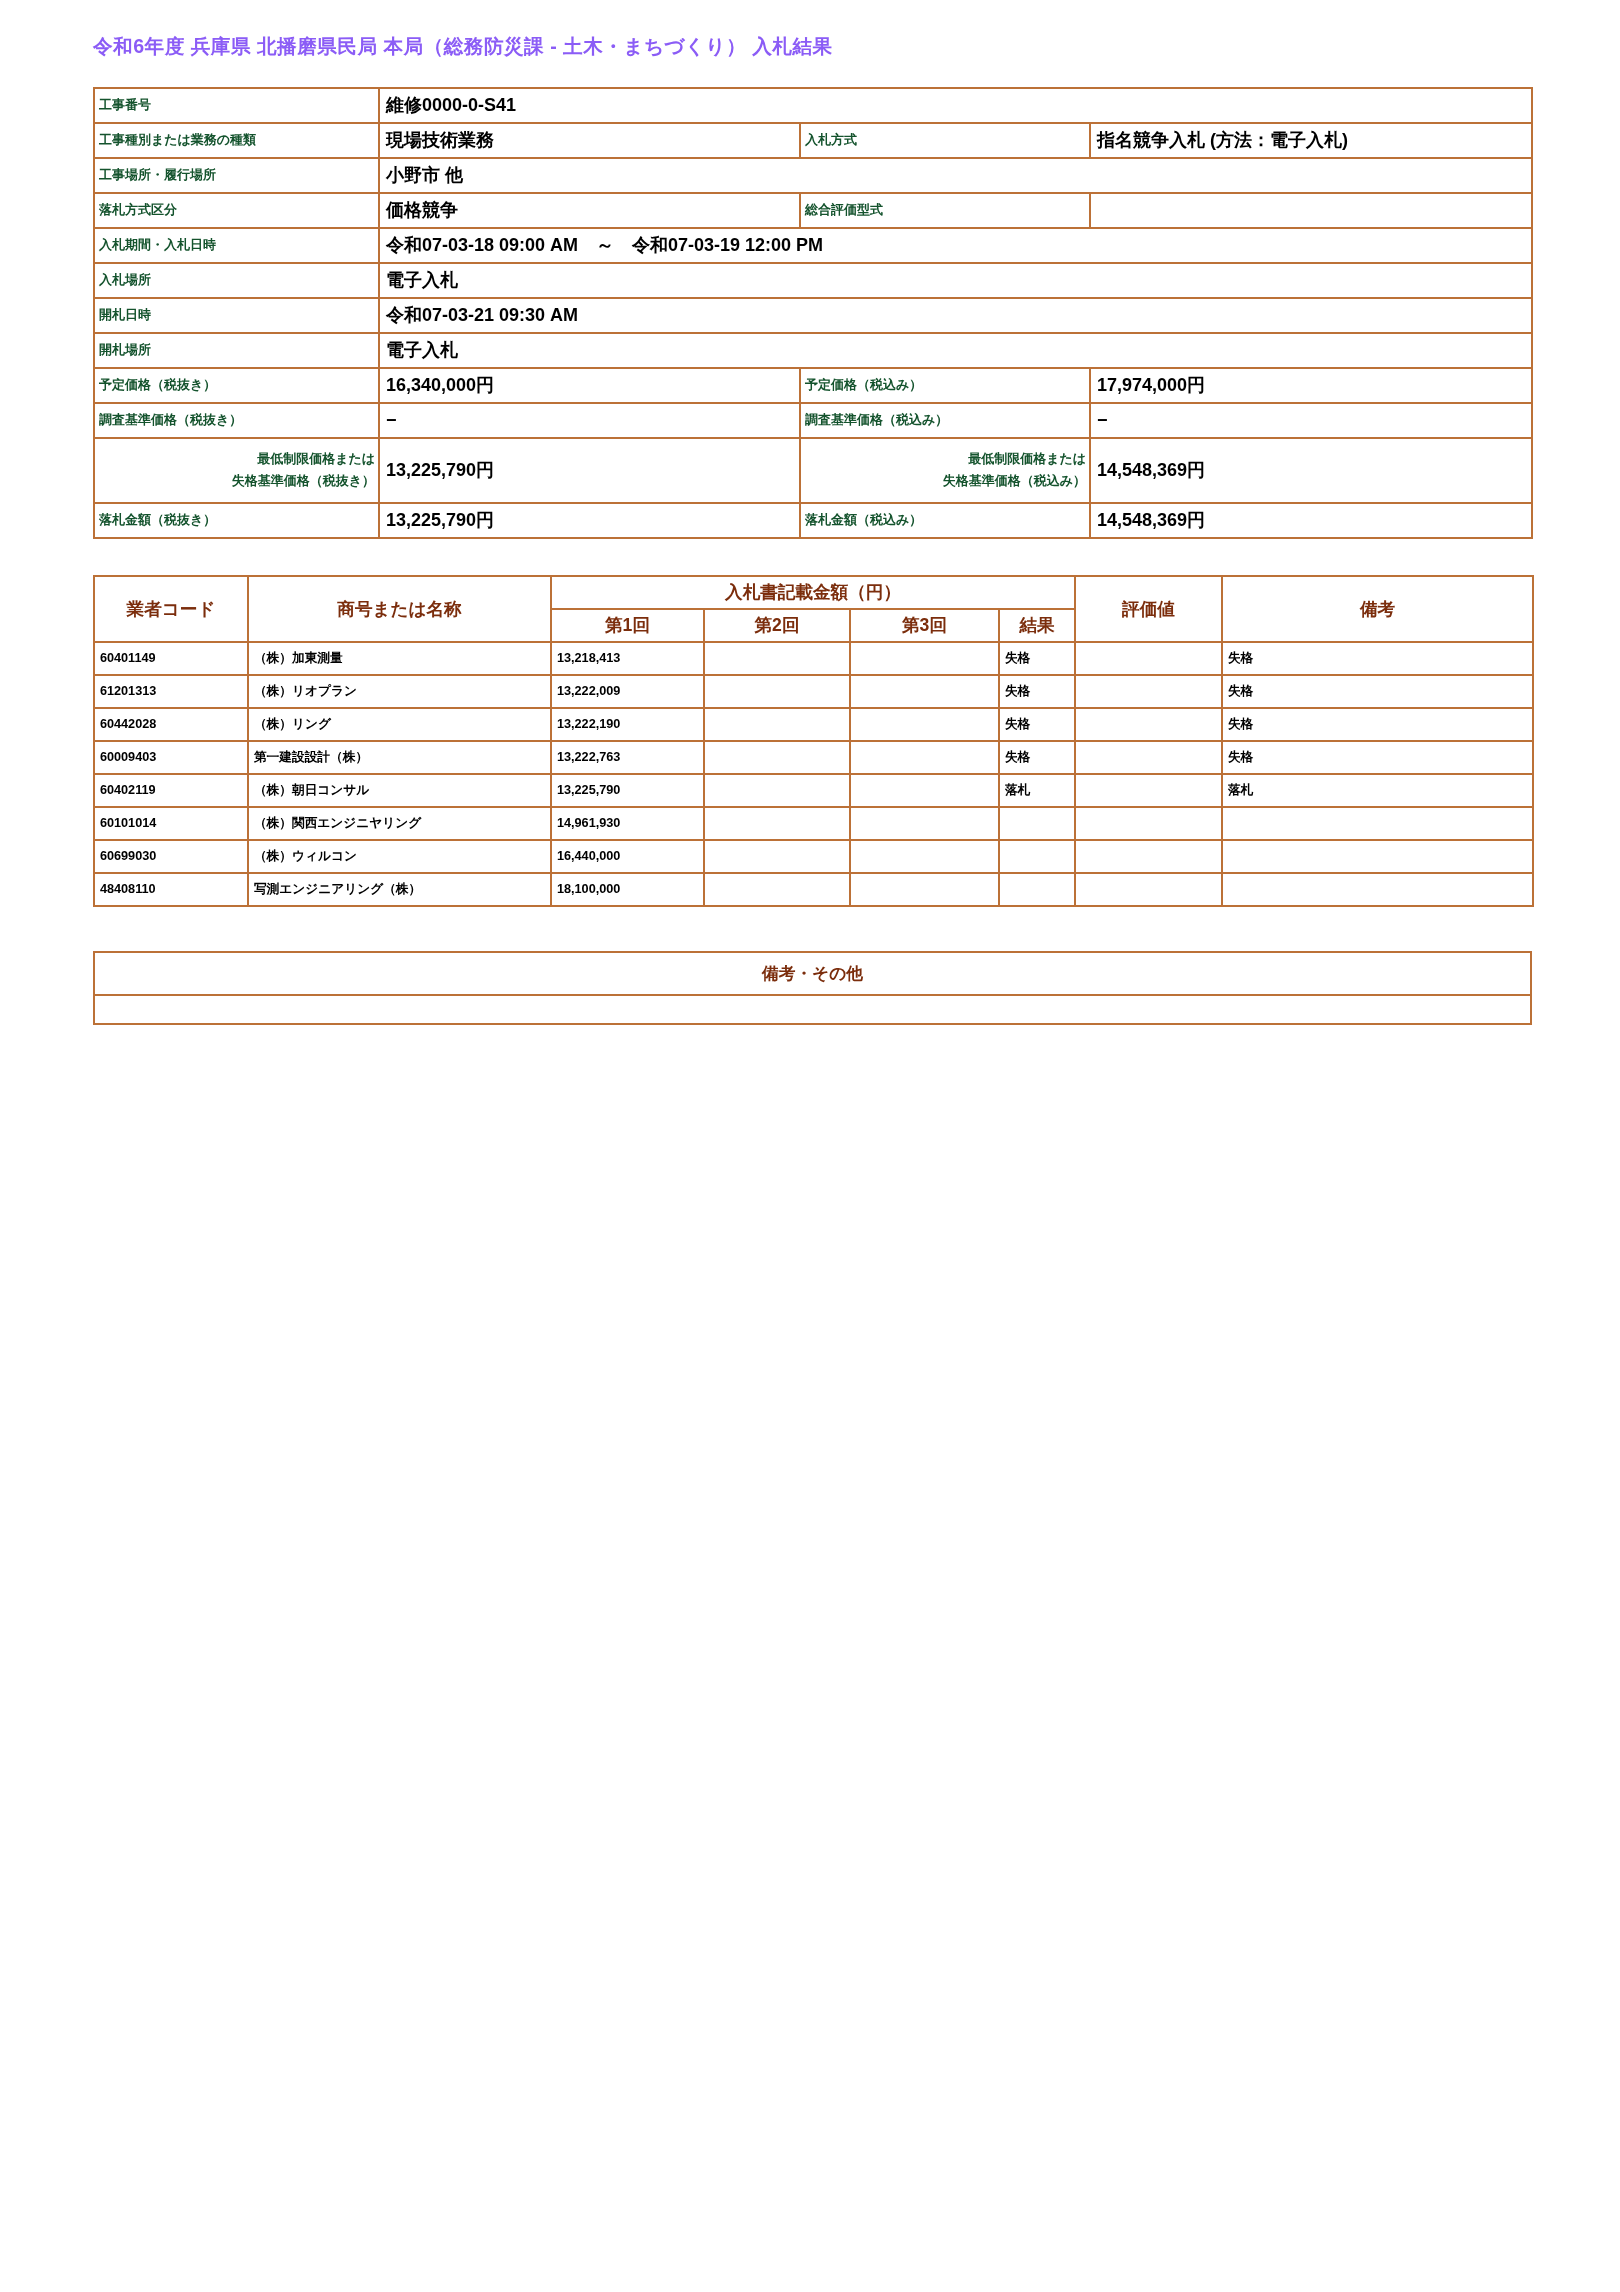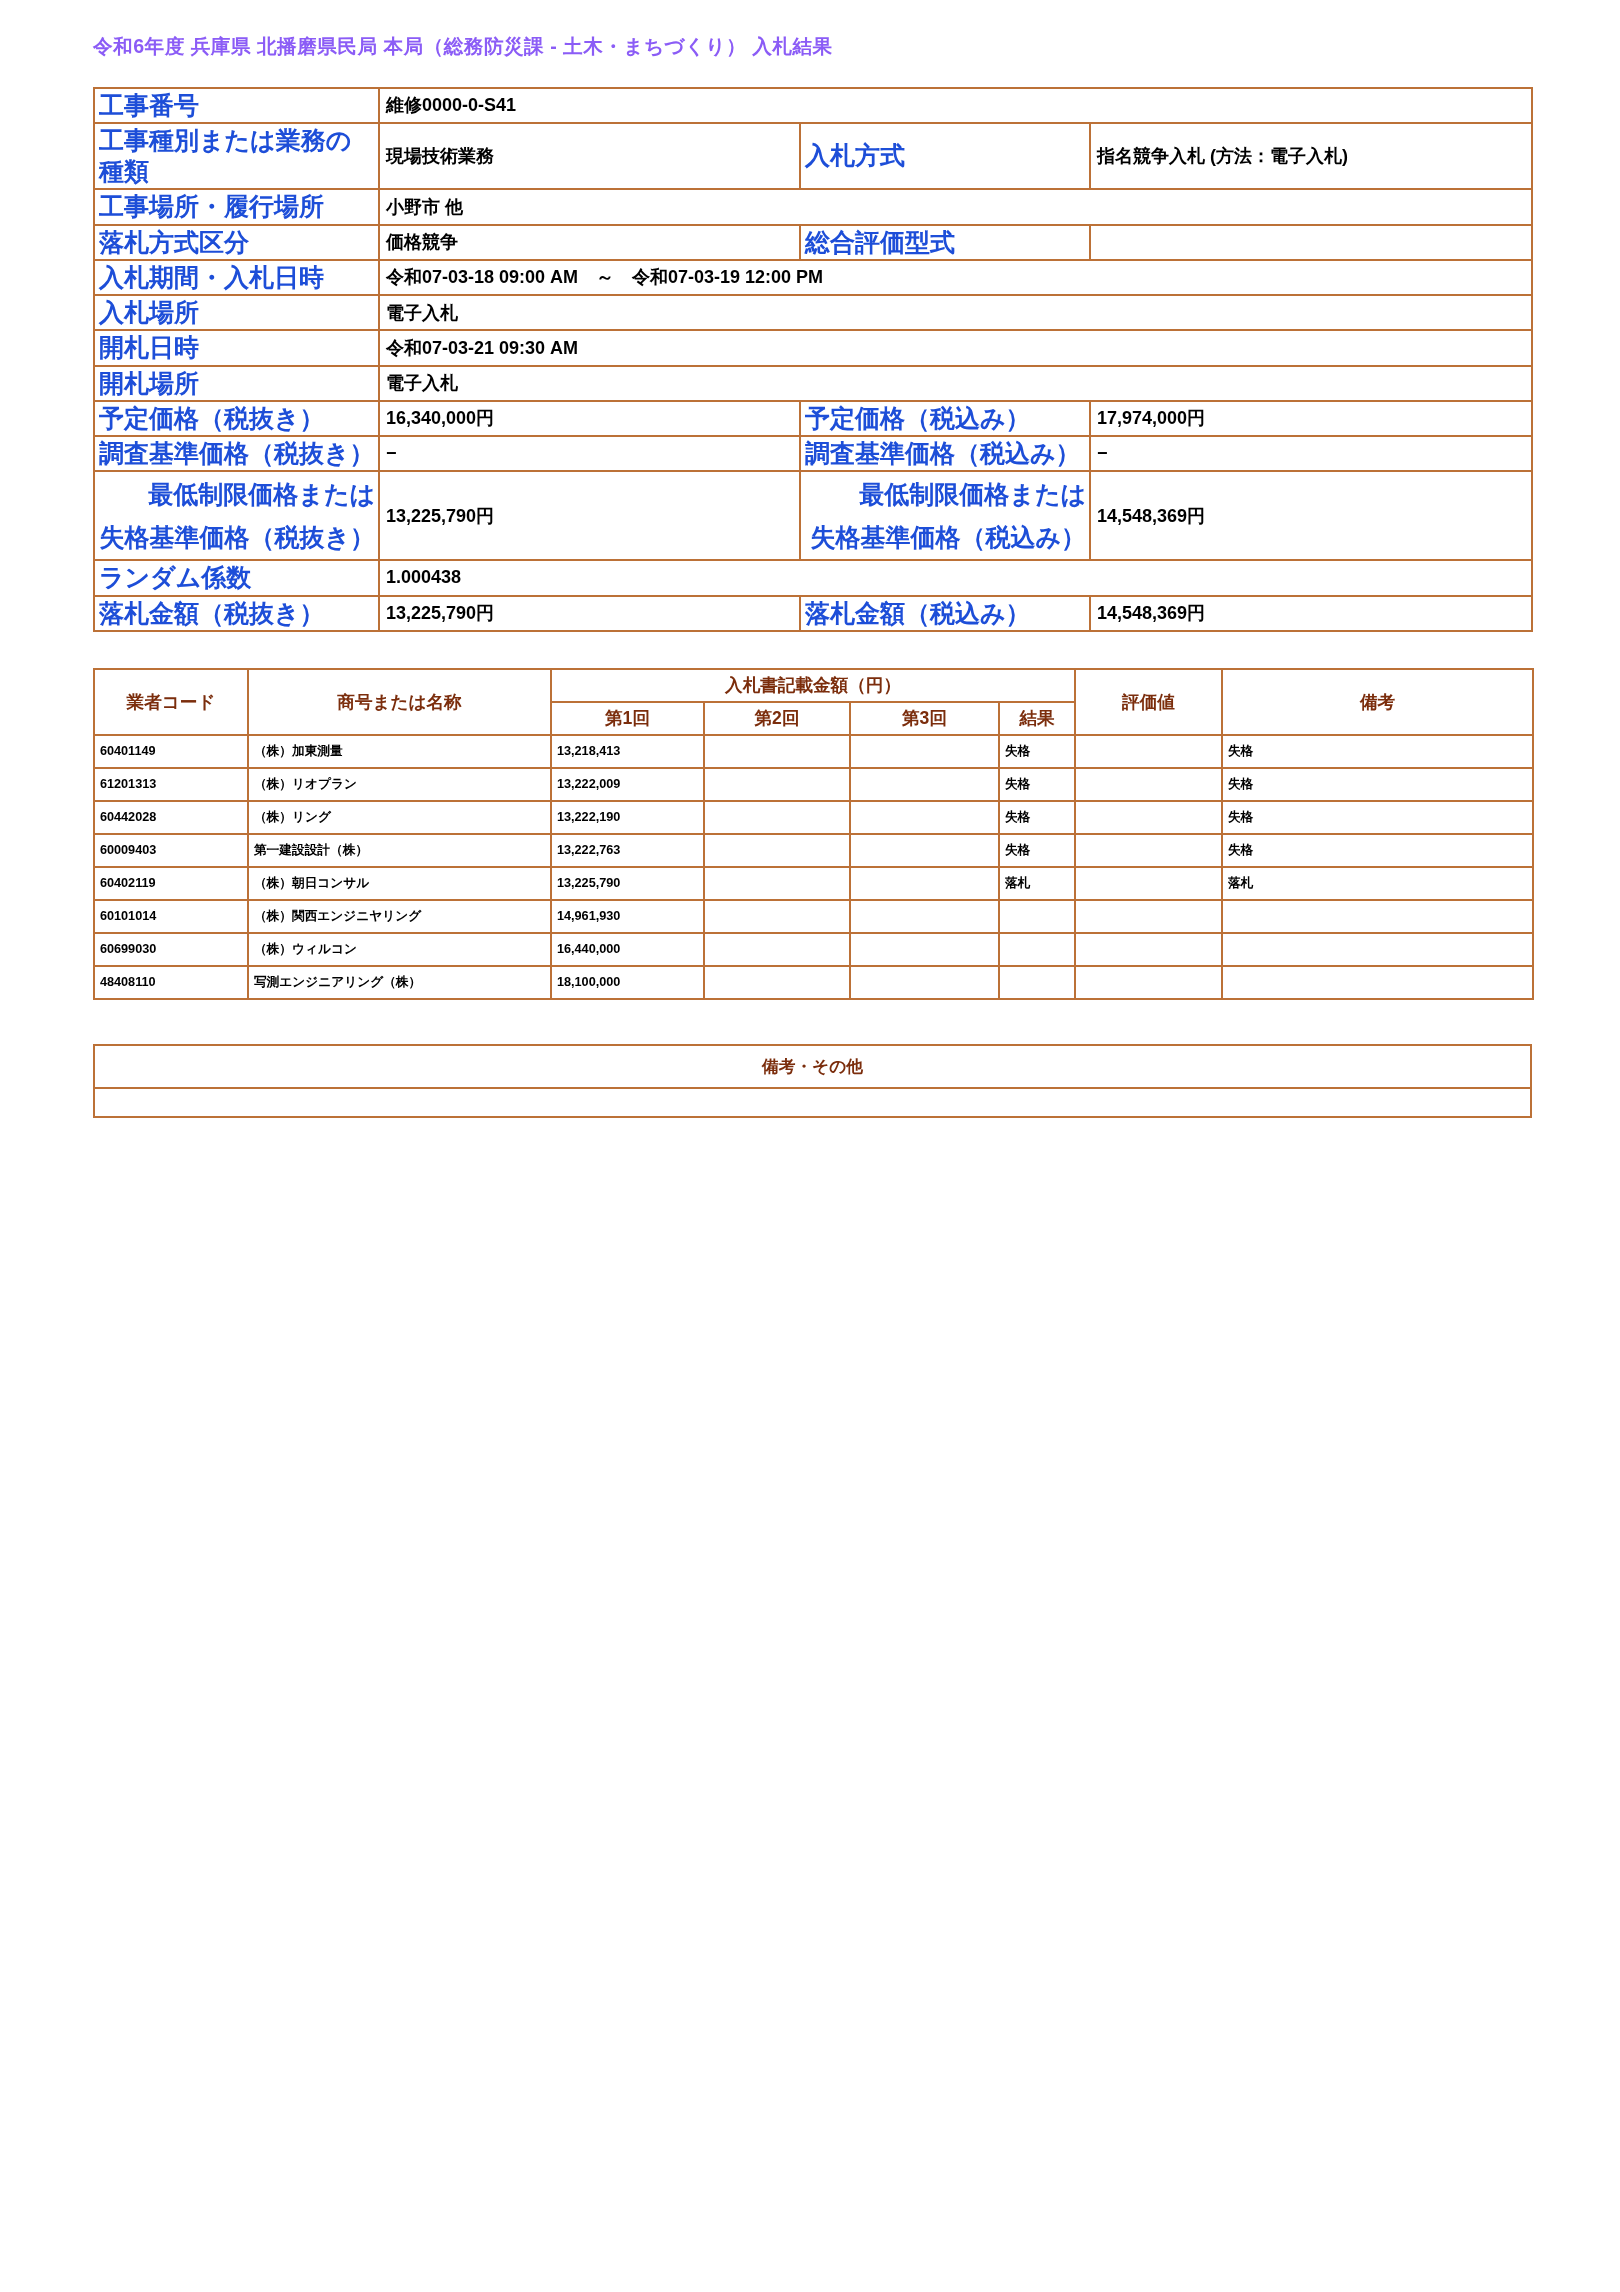--- a/index.html
+++ b/index.html
@@ -12,21 +12,21 @@
   .doc-title{
     margin:0 0 26.5px 0;
     font-size:19.6px;font-weight:bold;color:#8b5cf6;letter-spacing:0.5px;
   }
   table{border-collapse:collapse;table-layout:fixed;width:1439px;}
   td,th{border:2px solid #bc7137;overflow:hidden;box-sizing:border-box;}
   
   .info tr{height:35px;}
   .info tr.tall{height:65px;}
   .lbl{
-    color:#1d4ed8;font-weight:bold;font-size:25px;line-height:1.25;
+    color:#14532d;font-weight:bold;font-size:13px;line-height:1.25;
     padding:1px 2.9px 1px 3.9px;vertical-align:middle;white-space:pre-line;
   }
   .tall .lbl{line-height:1.7;text-align:right;}
   .val{
     color:#000;font-weight:bold;font-size:18px;
     padding:1px 3.9px 1px 5.9px;vertical-align:middle;
   }
   
   .bids{margin-top:36px;}
   .bids th{
@@ -110,24 +110,20 @@
         <td class="lbl">調査基準価格（税込み）</td>
         <td class="val">−</td>
       </tr>
       <tr class="tall">
         <td class="lbl">最低制限価格または
 失格基準価格（税抜き）</td>
         <td class="val">13,225,790円</td>
         <td class="lbl">最低制限価格または
 失格基準価格（税込み）</td>
         <td class="val">14,548,369円</td>
-      </tr>
-      <tr>
-        <td class="lbl">ランダム係数</td>
-        <td class="val" colspan="3">1.000438</td>
       </tr>
       <tr>
         <td class="lbl">落札金額（税抜き）</td>
         <td class="val">13,225,790円</td>
         <td class="lbl">落札金額（税込み）</td>
         <td class="val">14,548,369円</td>
       </tr>
     </tbody>
   </table>
 

